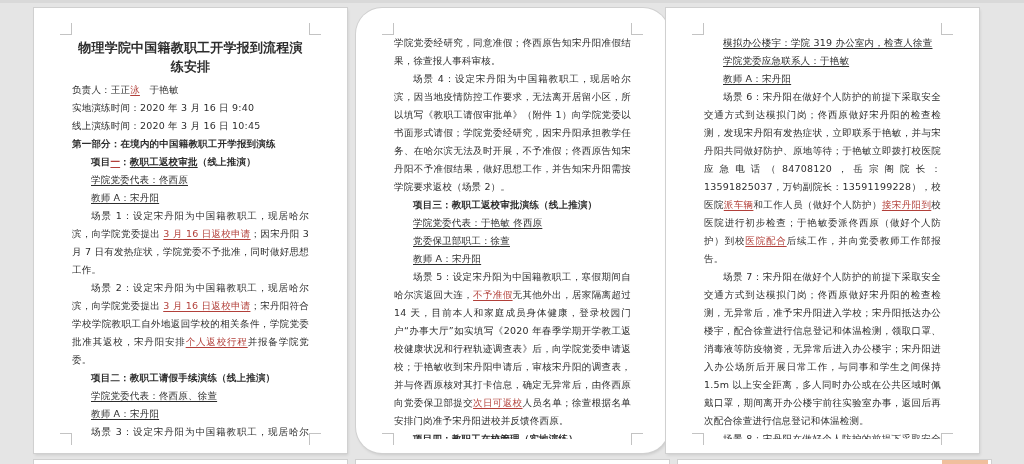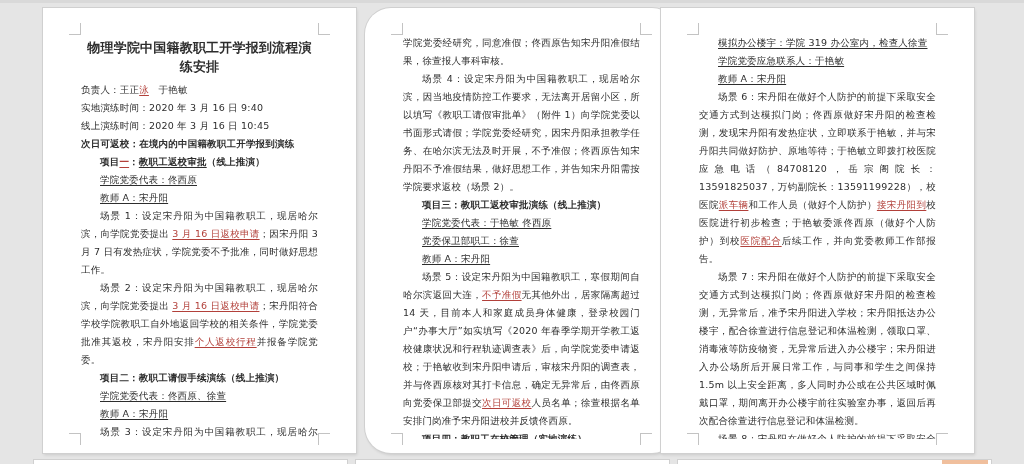--- a/index.html
+++ b/index.html
@@ -17,25 +17,24 @@
     background: #e5e5e5;
     border-top: 3px solid #d9d9d9;
   }
   .page {
     position: absolute;
     top: 5px;
     width: 313px;
     height: 445px;
     background: #ffffff;
     box-shadow: 0 0 0 1px #d0d0d0, 1px 2px 3px rgba(0,0,0,0.12);
-    margin-left: 9px;
   }
   .page.p1 { left: 34px; }
   .page.p2 { left: 356px; border-radius: 26px; }
-  .page.p3 { left: 652px; }
+  .page.p3 { left: 666px; }
   .page-partial {
     position: absolute;
     top: 457px;
     width: 313px;
     height: 10px;
     background: #ffffff;
     box-shadow: 0 0 0 1px #d0d0d0;
   }
   .content {
     position: absolute;
@@ -87,21 +86,21 @@
   <div class="page p1">
     <div class="cm tl"></div>
     <div class="cm tr"></div>
     <div class="cm bl"></div>
     <div class="cm br"></div>
     <div class="content">
         <div class="para title"><span>物理学院中国籍教职工开学报到流程演练安排</span></div>
         <div class="para"><span>负责人：王正</span><span class="red ul">泳</span><span>　于艳敏</span></div>
         <div class="para"><span>实地演练时间：2020 年 3 月 16 日 9:40</span></div>
         <div class="para"><span>线上演练时间：2020 年 3 月 16 日 10:45</span></div>
-        <div class="para bold"><span>次日可返校：在境内的中国籍教职工开学报到演练</span></div>
+        <div class="para bold"><span>第一部分：在境内的中国籍教职工开学报到演练</span></div>
         <div class="para indent bold"><span>项目</span><span class="red ul">一</span><span>：</span><span class="ul">教职工返校审批</span><span>（线上推演）</span></div>
         <div class="para indent"><span class="ul">学院党委代表：佟西原</span></div>
         <div class="para indent"><span class="ul">教师 A：宋丹阳</span></div>
         <div class="para indent"><span>场景 1：设定宋丹阳为中国籍教职工，现居哈尔滨，向学院党委提出 </span><span class="red ul">3 月 16 日返校申请</span><span>；因宋丹阳 3 月 7 日有发热症状，学院党委不予批准，同时做好思想工作。</span></div>
         <div class="para indent"><span>场景 2：设定宋丹阳为中国籍教职工，现居哈尔滨，向学院党委提出 </span><span class="red ul">3 月 16 日返校申请</span><span>；宋丹阳符合学校学院教职工自外地返回学校的相关条件，学院党委批准其返校，宋丹阳安排</span><span class="red ul">个人返校行程</span><span>并报备学院党委。</span></div>
         <div class="para indent bold"><span>项目二：教职工请假手续演练（线上推演）</span></div>
         <div class="para indent"><span class="ul">学院党委代表：佟西原、徐萱</span></div>
         <div class="para indent"><span class="ul">教师 A：宋丹阳</span></div>
         <div class="para indent"><span>场景 3：设定宋丹阳为中国籍教职工，现居哈尔滨，因当地疫情防控工作要求，无法离开居留小区，所以填写《教职工请假审批单</span></div>
       </div>

